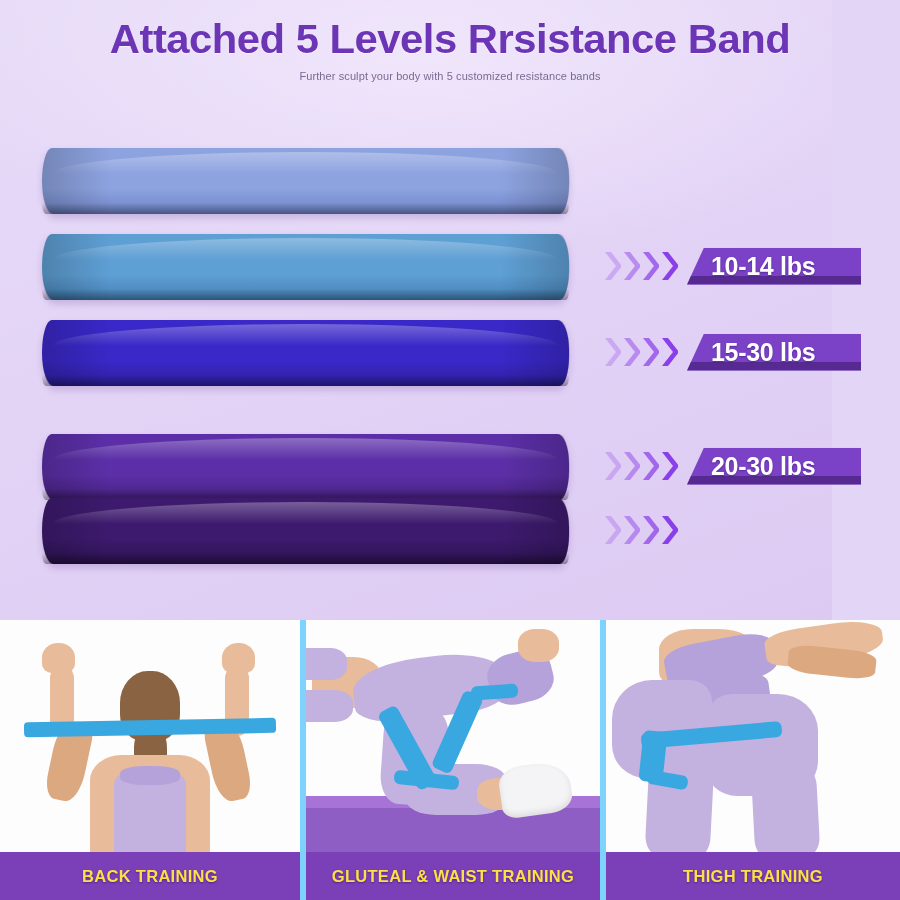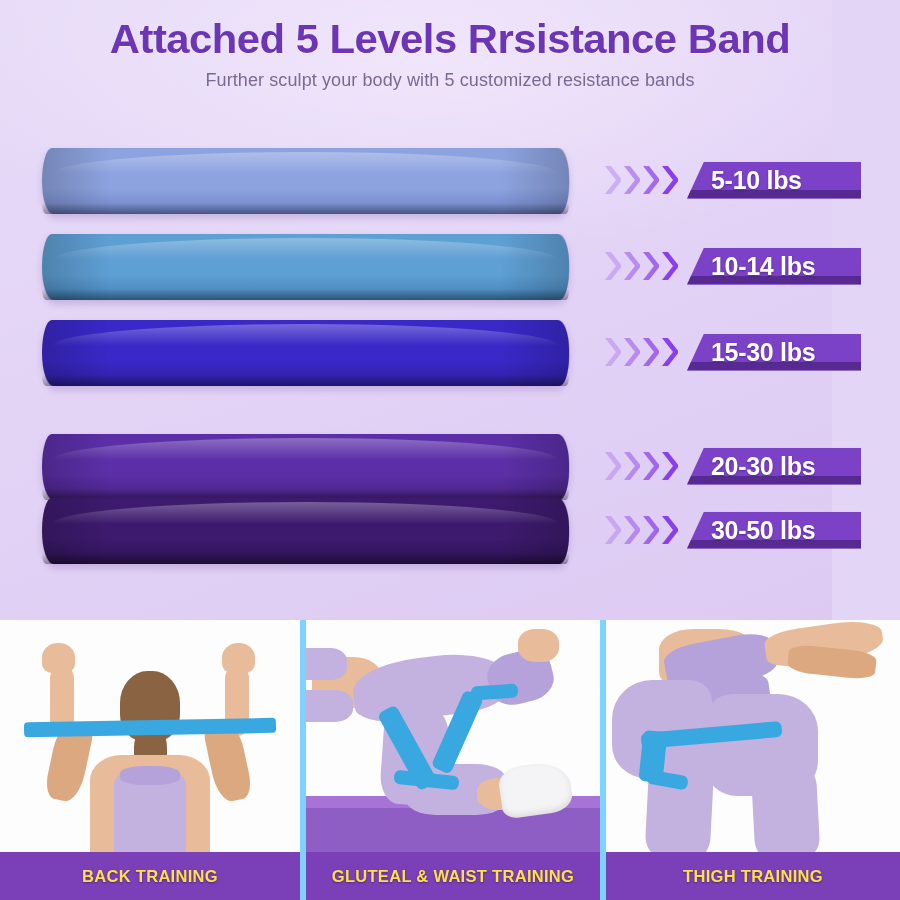--- a/index.html
+++ b/index.html
@@ -26,21 +26,21 @@
     font-size:41px;
     font-weight:bold;
     color:#6b35b5;
     letter-spacing:-0.5px;
     line-height:1.05;
     text-shadow:0 1px 1px rgba(255,255,255,.6);
     transform:scaleX(1.02);
   }
   #page-subtitle {
     margin-top:9px;
-    font-size:18px;
+    font-size:11px;
     color:#7a6a92;
     letter-spacing:.1px;
   }
 
   
   .band-row { position:absolute; left:0; width:900px; height:76px; }
   .band-row[data-row="0"] { top:142px; }
   .band-row[data-row="1"] { top:228px; }
   .band-row[data-row="2"] { top:314px; }
   .band-row[data-row="3"] { top:428px; }
@@ -161,48 +161,20 @@
   <div id="band-rows">
       <div class="band-row" data-row="0">
         <div class="band">
           <div class="face" style="background: linear-gradient(rgb(141, 163, 224) 0%, rgb(141, 163, 224) 62%, rgb(110, 130, 196) 100%);">
             <div class="sheen"></div>
             <div class="fold"></div>
             <div class="end left"></div>
             <div class="end right"></div>
           </div>
         </div>
-        <div class="badge-group">
-          <div class="chevrons">
-            <span class="chev">
-              <svg viewBox="0 0 17 30" xmlns="http://www.w3.org/2000/svg">
-                <path d="M1 1 L12 15 L1 29 L7 29 L18 15 L7 1 Z" fill="#8b3fe8" opacity="0.28"></path>
-              </svg>
-            </span>
-            <span class="chev">
-              <svg viewBox="0 0 17 30" xmlns="http://www.w3.org/2000/svg">
-                <path d="M1 1 L12 15 L1 29 L7 29 L18 15 L7 1 Z" fill="#8b3fe8" opacity="0.48"></path>
-              </svg>
-            </span>
-            <span class="chev">
-              <svg viewBox="0 0 17 30" xmlns="http://www.w3.org/2000/svg">
-                <path d="M1 1 L12 15 L1 29 L7 29 L18 15 L7 1 Z" fill="#8b3fe8" opacity="0.72"></path>
-              </svg>
-            </span>
-            <span class="chev">
-              <svg viewBox="0 0 17 30" xmlns="http://www.w3.org/2000/svg">
-                <path d="M1 1 L12 15 L1 29 L7 29 L18 15 L7 1 Z" fill="#8b3fe8" opacity="1"></path>
-              </svg>
-            </span>
-          </div>
-          <div class="badge">
-            <div class="base"></div>
-            <span class="badge-label">5-10 lbs</span>
-          </div>
-        </div>
       </div>
       <div class="band-row" data-row="1">
         <div class="band">
           <div class="face" style="background: linear-gradient(rgb(94, 159, 212) 0%, rgb(94, 159, 212) 62%, rgb(68, 128, 180) 100%);">
             <div class="sheen"></div>
             <div class="fold"></div>
             <div class="end left"></div>
             <div class="end right"></div>
           </div>
         </div>
@@ -336,24 +308,20 @@
               <svg viewBox="0 0 17 30" xmlns="http://www.w3.org/2000/svg">
                 <path d="M1 1 L12 15 L1 29 L7 29 L18 15 L7 1 Z" fill="#8b3fe8" opacity="0.72"></path>
               </svg>
             </span>
             <span class="chev">
               <svg viewBox="0 0 17 30" xmlns="http://www.w3.org/2000/svg">
                 <path d="M1 1 L12 15 L1 29 L7 29 L18 15 L7 1 Z" fill="#8b3fe8" opacity="1"></path>
               </svg>
             </span>
           </div>
-          <div class="badge">
-            <div class="base"></div>
-            <span class="badge-label">30-50 lbs</span>
-          </div>
         </div>
       </div>
     </div>
 
 </div>
 
 <div id="photo-strip">
 
   <div class="photo-cell">
     <div class="photo-img">

